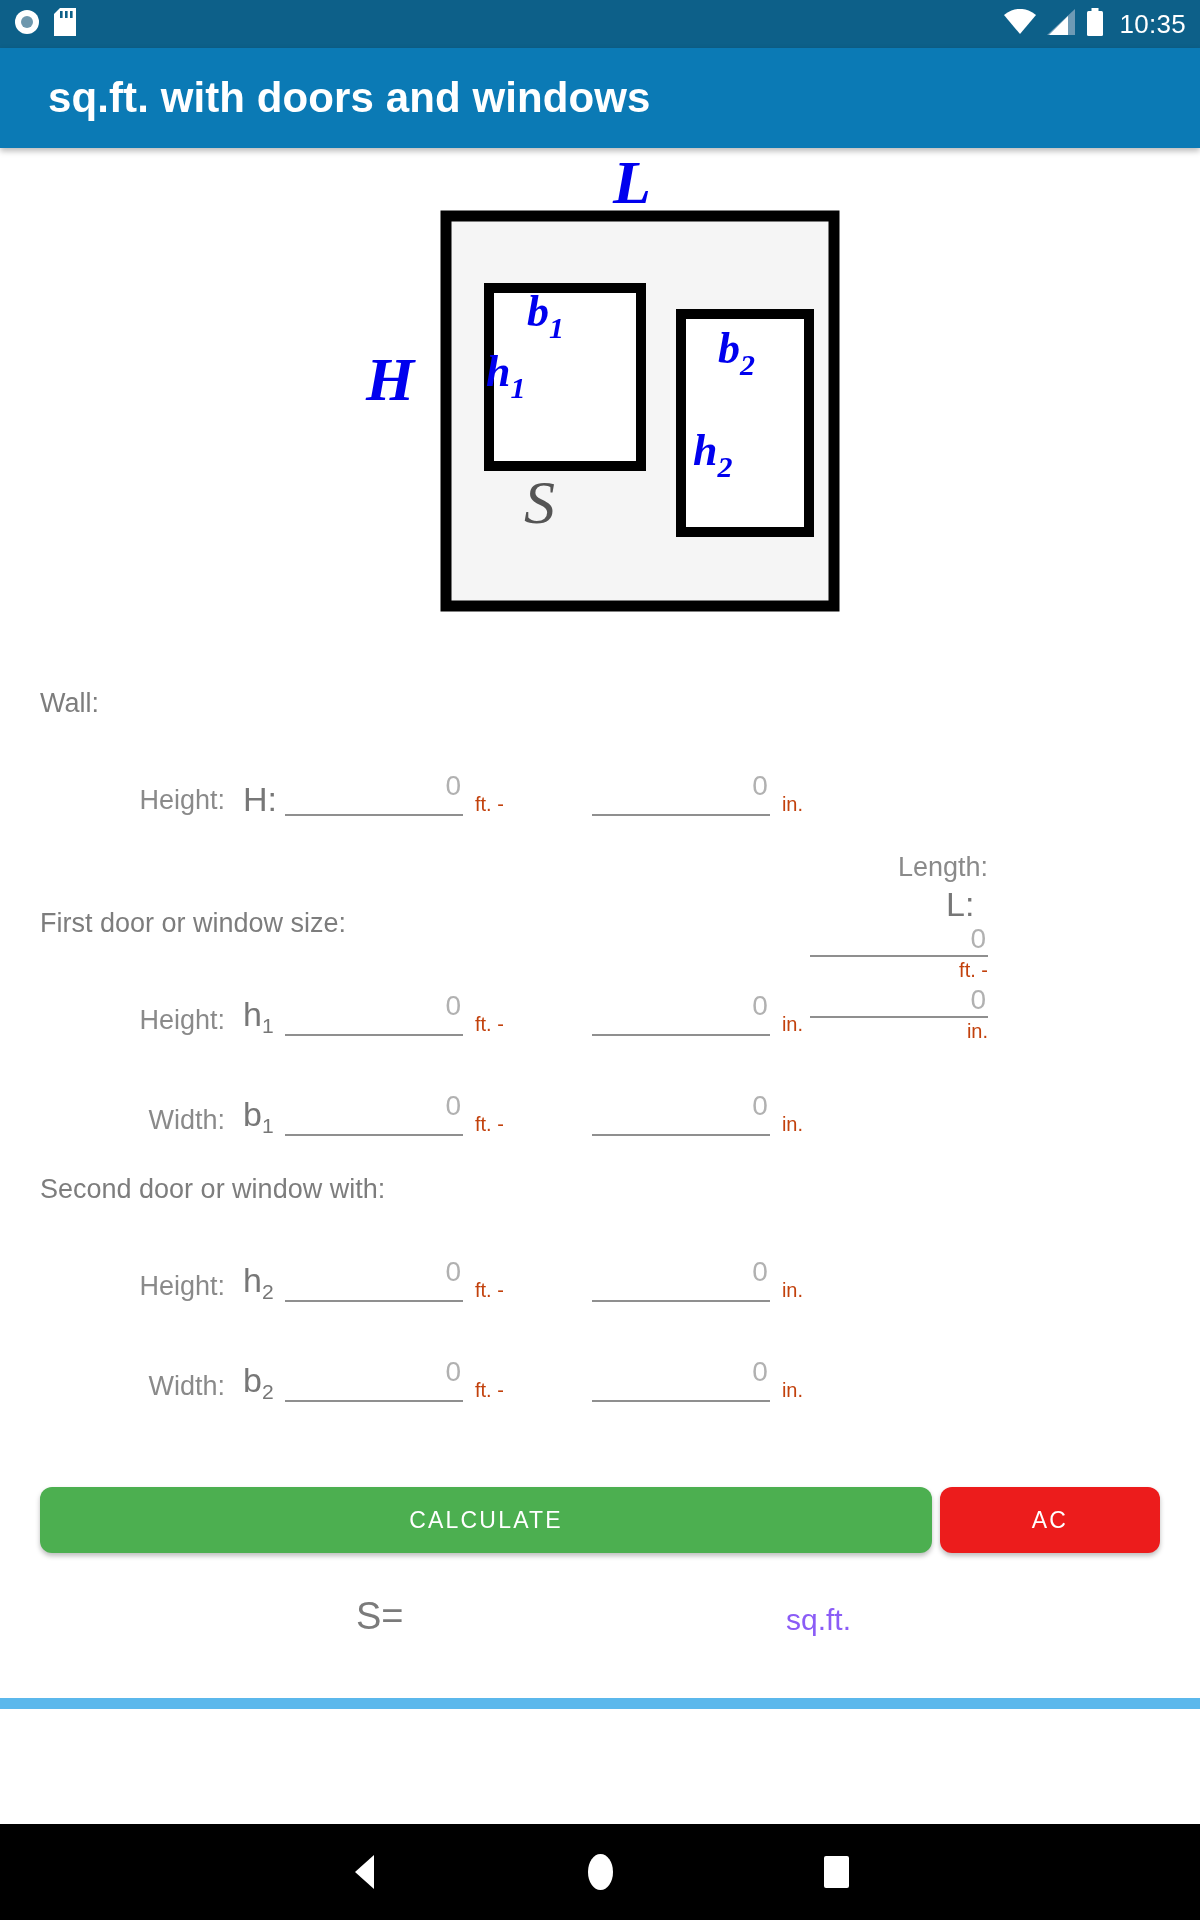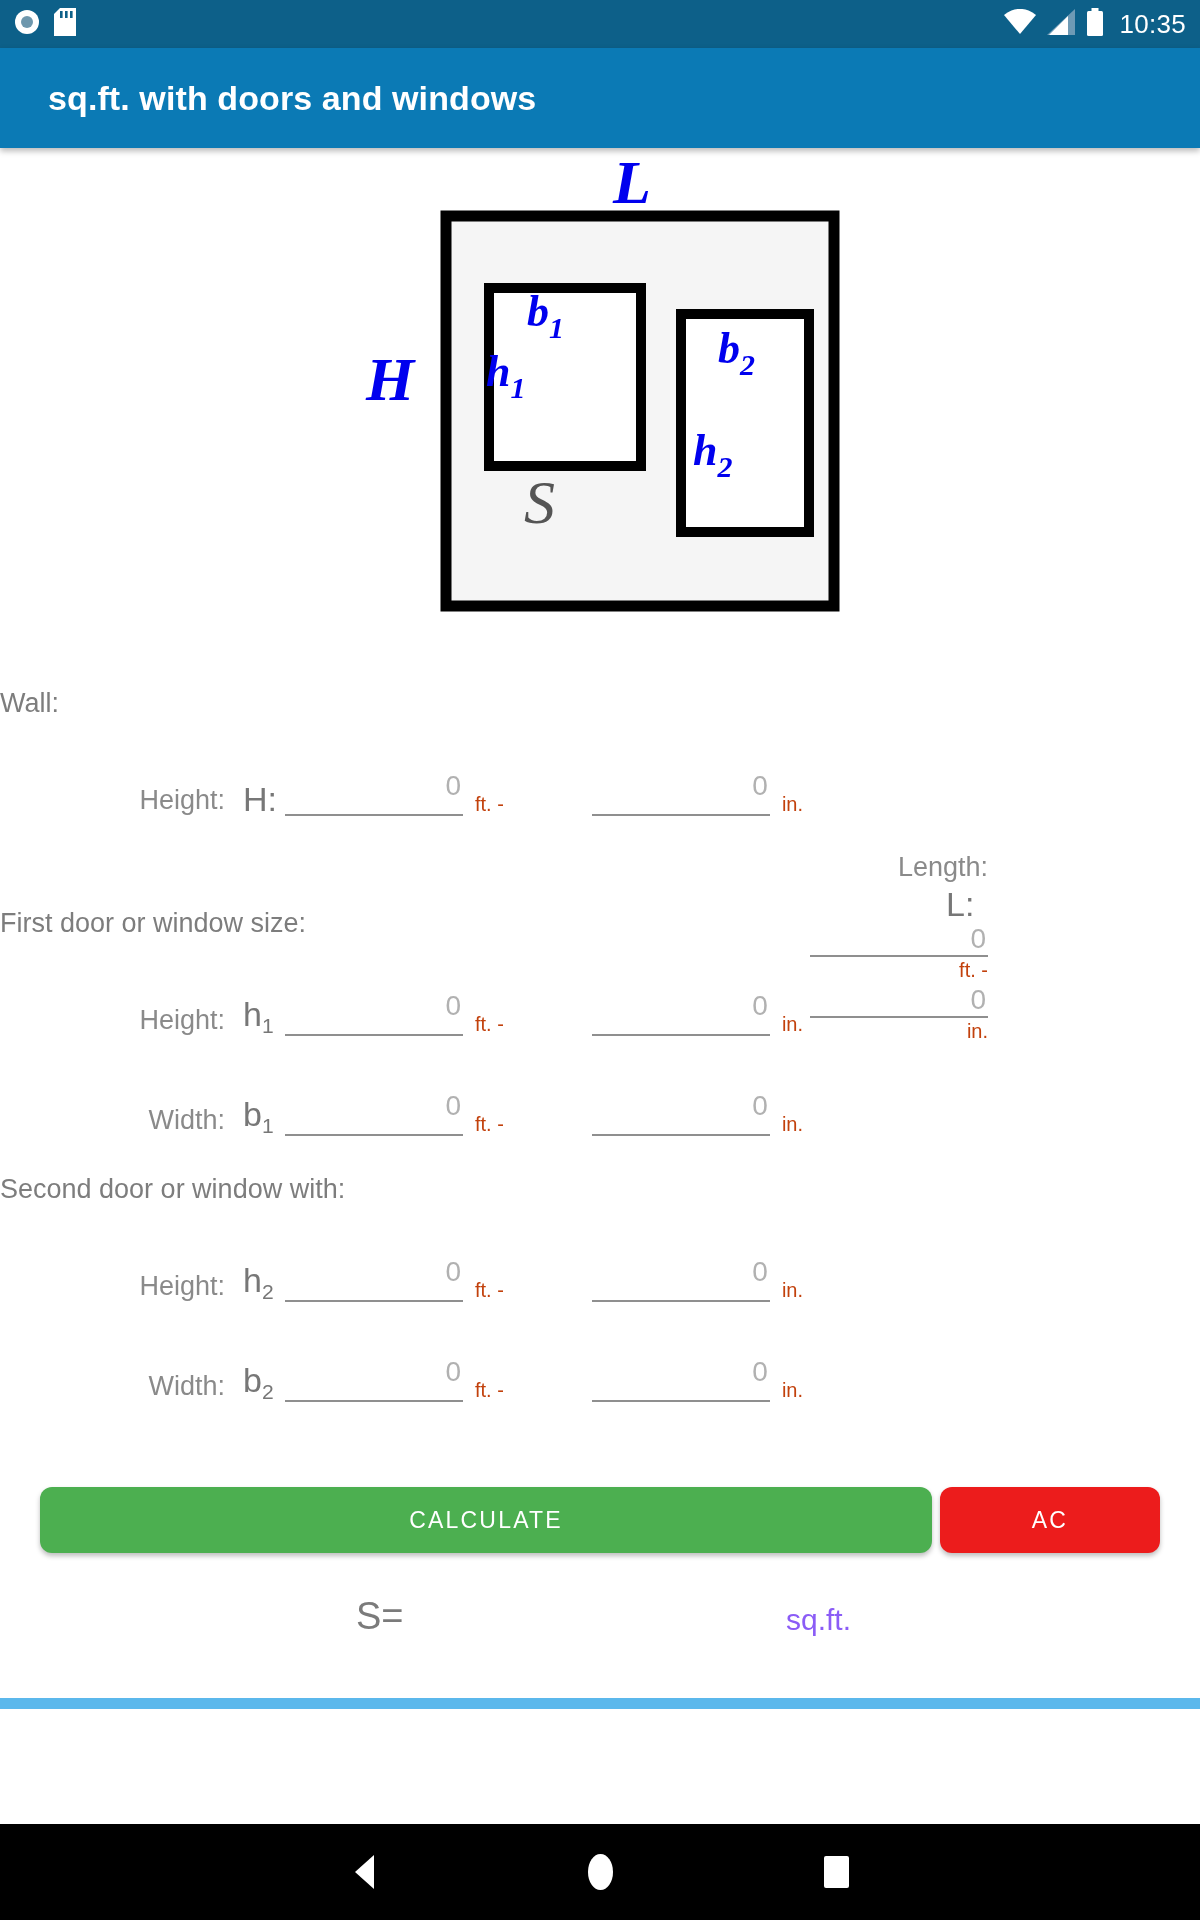--- a/index.html
+++ b/index.html
@@ -47,21 +47,21 @@
     width: 1200px;
     height: 100px;
     background: #0b7ab5;
     display: flex;
     align-items: center;
     box-shadow: 0 3px 6px rgba(0,0,0,0.28);
     z-index: 5;
   }
   .app-title {
     color: #ffffff;
-    font-size: 34px;
+    font-size: 42px;
     font-weight: bold;
     margin-left: 48px;
     letter-spacing: 0.1px;
   }
 
   
   .diagram-wrap {
     position: absolute;
     top: 148px; left: 0;
     width: 1200px;
@@ -73,20 +73,21 @@
   
   .form-area {
     position: absolute;
     top: 688px; left: 0;
     width: 1200px;
   }
 
   .section-label {
     color: #7d7d7d;
     font-size: 27px;
+    padding-left: 40px;
   }
   .sec-wall   { position: absolute; top: 0px;   left: 0; }
   .sec-first  { position: absolute; top: 220px; left: 0; }
   .sec-second { position: absolute; top: 486px; left: 0; }
 
   .field-row {
     position: absolute;
     left: 0;
     width: 988px;
     height: 76px;

